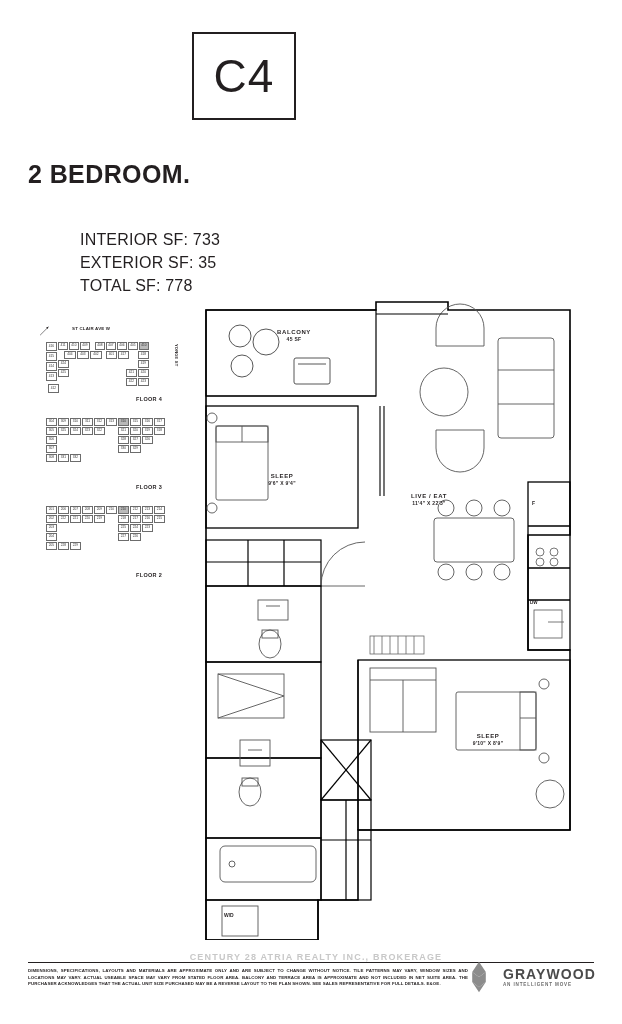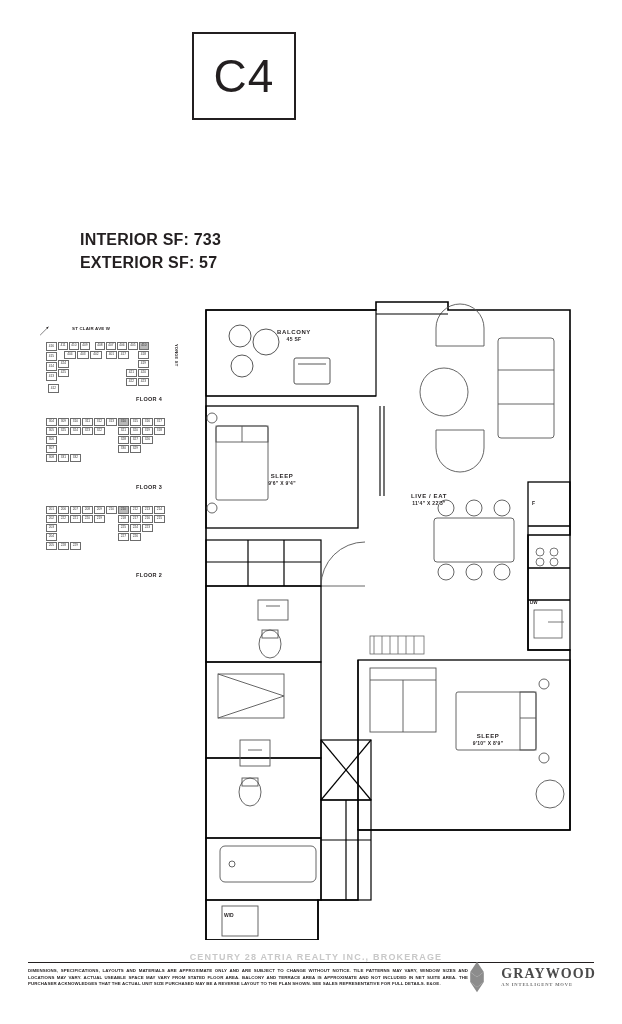--- a/index.html
+++ b/index.html
@@ -41,21 +41,21 @@
     letter-spacing: 0.4px;
     line-height: 1.18;
     color: #231f20;
   }
   .sf-block {
     position: absolute;
     left: 80px; top: 228px;
   }
   .sf-line {
     font-size: 16px;
-    font-weight: 700;
+    font-weight: 400;
     letter-spacing: 0.2px;
     line-height: 1.45;
     color: #231f20;
   }
 
   
   .keyplans {
     position: absolute;
     left: 20px; top: 322px;
     width: 160px;
@@ -147,41 +147,43 @@
     font-weight: 700;
     letter-spacing: 1.2px;
     color: #c8c8c8;
   }
   .logo {
     position: absolute;
     right: 26px; top: 960px;
     display: flex; align-items: center; gap: 7px;
   }
   .logo-mark { width: 34px; height: 34px; }
-  .logo-text { line-height: 1.15; font-family: Liberation Serif, serif; }
+  .logo-text { line-height: 1.15; }
   .logo-name {
     font-size: 14px; font-weight: 700; letter-spacing: 1.1px; color: #4a4a4a;
   }
   .logo-tag {
     font-size: 4.6px; font-weight: 700; letter-spacing: 0.85px; color: #6e6e6e;
   }
 </style>
 </head>
 <body>
 
 <div class="code-badge">
   <span>C4</span>
 </div>
 
 <div class="title-block">
+  <div class="title-line">2 BEDROOM.</div>
 </div>
 
 <div class="sf-block">
   <div class="sf-line">INTERIOR SF: 733</div>
-  <div class="sf-line">EXTERIOR SF: 57</div>
+  <div class="sf-line">EXTERIOR SF: 35</div>
+  <div class="sf-line">TOTAL SF: 778</div>
 </div>
 
 <div class="keyplans">
 
   <div class="keyplan">
     <svg class="compass" viewBox="0 0 20 20">
       <line x1="3" y1="16" x2="15" y2="4" stroke="#231f20" stroke-width="0.8"></line>
       <polygon points="15,4 11.5,5 13.6,7" fill="#231f20"></polygon>
     </svg>
     <div class="street-label street-top">ST CLAIR AVE W</div>

